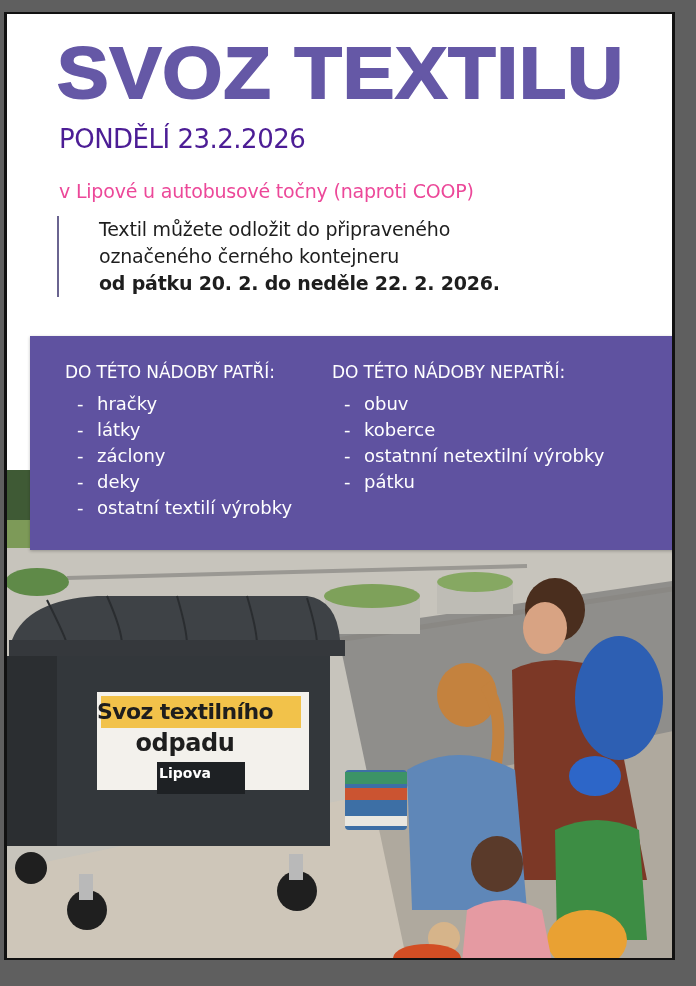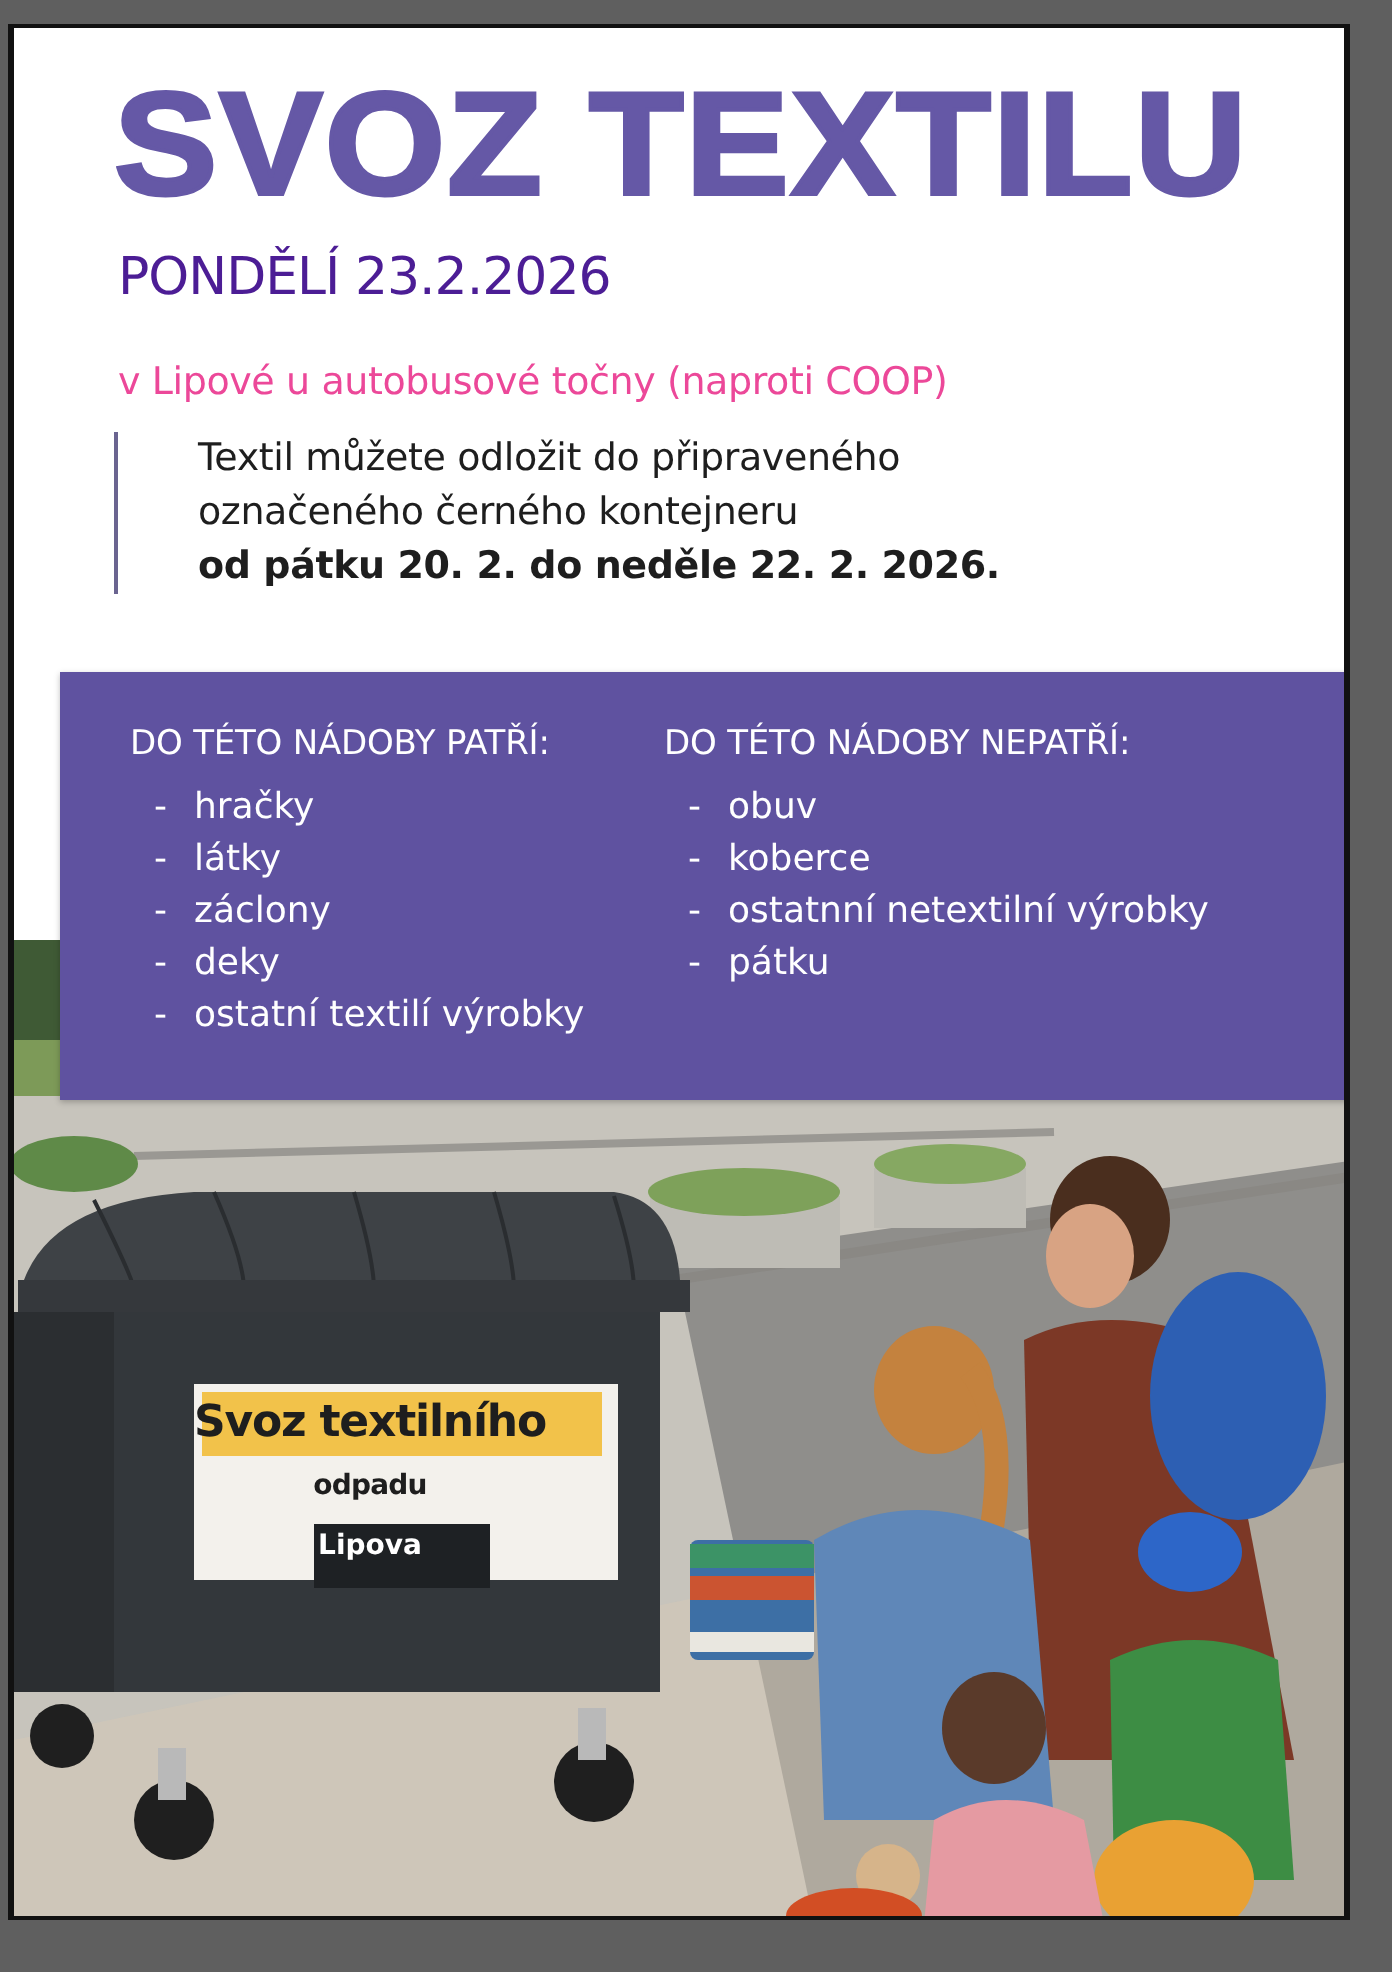--- a/index.html
+++ b/index.html
@@ -113,21 +113,21 @@
 
         <ellipse cx="490" cy="394" rx="26" ry="28" fill="#5a3a2a"></ellipse>
         <path d="M460,440 Q495,420 535,440 L545,492 L455,492 Z" fill="#e59aa2"></path>
         <circle cx="437" cy="468" r="16" fill="#d6b48a"></circle>
         <ellipse cx="420" cy="488" rx="34" ry="14" fill="#d24e24"></ellipse>
       </g>
     </svg>
 
     <div style="position:absolute; left:72px; top:222px; width:212px; height:98px; text-align:center; font-family:'DejaVu Sans',sans-serif; font-weight:bold; color:#1e1e1e;">
       <div style="font-size:22px; line-height:32px; margin-top:4px; letter-spacing:-0.6px;">Svoz textilního</div>
-      <div style="font-size:14px; line-height:30px; letter-spacing:-0.4px;">odpadu</div>
+      <div style="font-size:24px; line-height:30px; letter-spacing:-0.4px;">odpadu</div>
       <div style="font-size:14px; line-height:30px; color:#ffffff;">Lipova</div>
     </div>
   </div>
 
   <h1 class="title">SVOZ TEXTILU</h1>
   <h2 class="date">PONDĚLÍ 23.2.2026</h2>
   <p class="location">v Lipové u autobusové točny (naproti COOP)</p>
 
   <div class="note">
     <div>Textil můžete odložit do připraveného</div>

